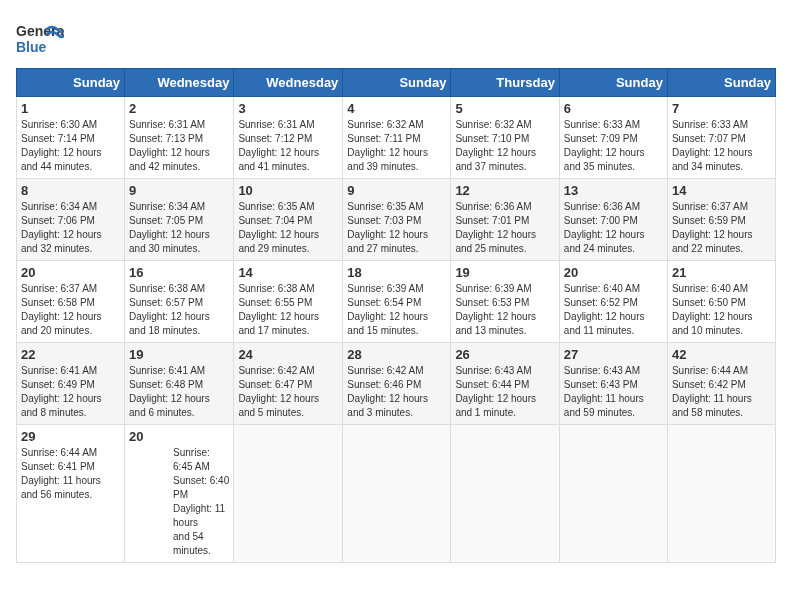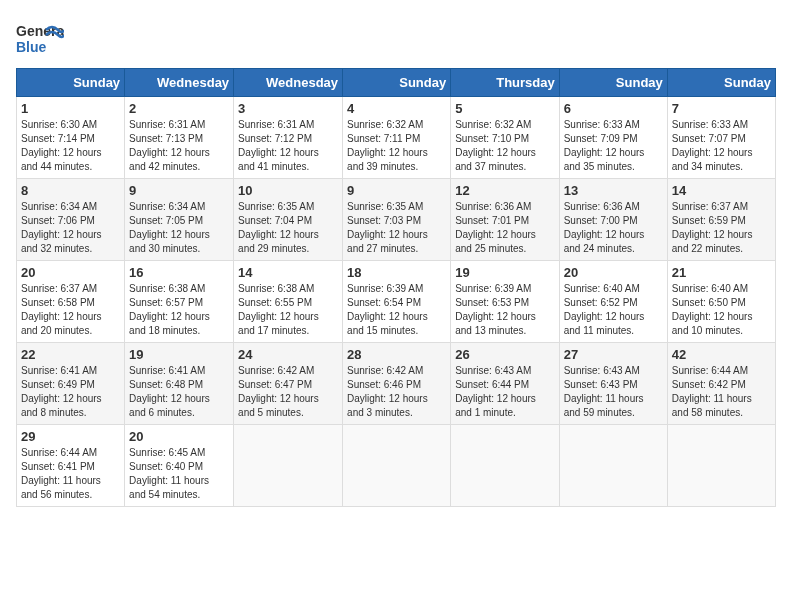--- a/index.html
+++ b/index.html
@@ -317,21 +317,21 @@
       <tr>
         <td>
           <span class="day-number">29</span>
           <div class="day-info" style="white-space: pre-line;">Sunrise: 6:44 AM
 Sunset: 6:41 PM
 Daylight: 11 hours
 and 56 minutes.</div>
         </td>
         <td>
           <span class="day-number">20</span>
-          <div class="day-info" style="white-space: pre-line;">Sunrise: 6:45 AM
+          <div class="day-info" style="white-space: pre-line; margin-left: 44px;">Sunrise: 6:45 AM
 Sunset: 6:40 PM
 Daylight: 11 hours
 and 54 minutes.</div>
         </td>
         <td class="empty-cell"></td>
         <td class="empty-cell"></td>
         <td class="empty-cell"></td>
         <td class="empty-cell"></td>
         <td class="empty-cell"></td>
       </tr>

